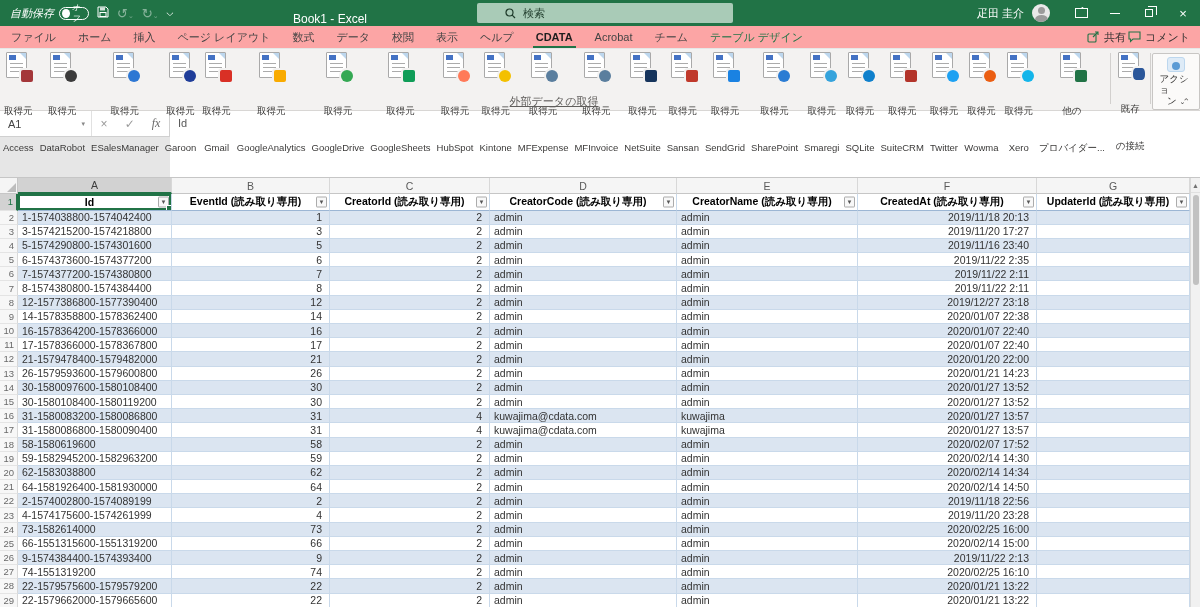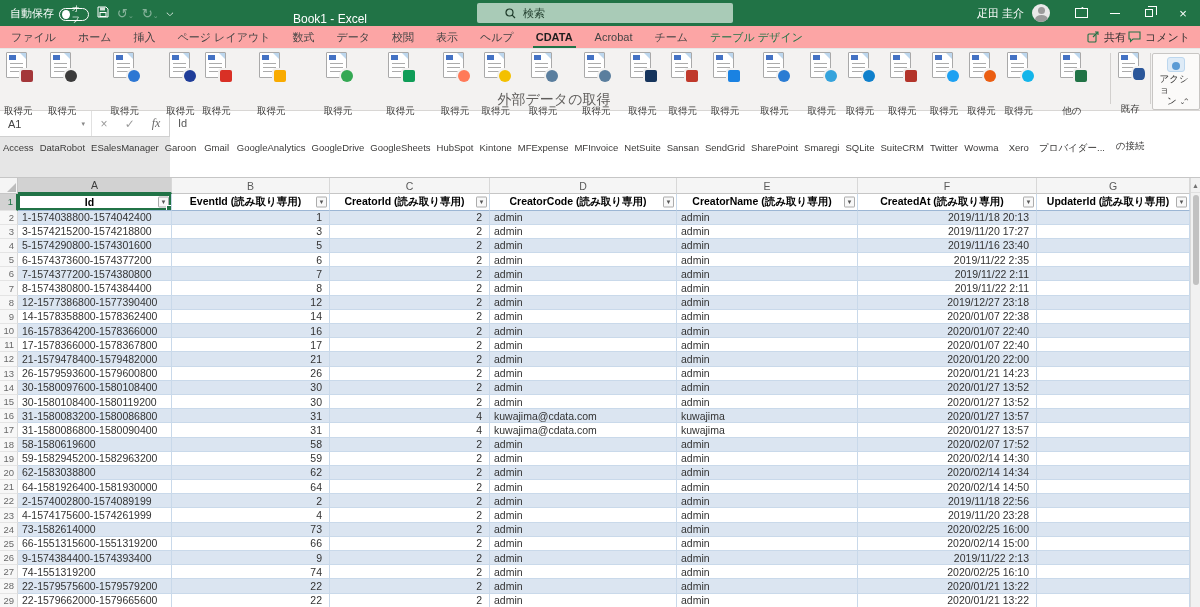--- a/index.html
+++ b/index.html
@@ -4,21 +4,21 @@
 <style>
   * { margin:0; padding:0; box-sizing:border-box; }
   html,body { width:1200px; height:607px; overflow:hidden;
     font-family:"Liberation Sans","DejaVu Sans",sans-serif; }
   .app { width:1200px; height:607px; display:flex; flex-direction:column; background:#fff; }
 
   
   .titlebar { height:26px; background:#217346; color:#fff; display:flex; align-items:center;
     font-size:11px; position:relative; flex:0 0 auto; }
   .qat { display:flex; align-items:center; gap:8px; padding-left:10px; }
-  .autosave { display:flex; align-items:flex-end; gap:5px; }
+  .autosave { display:flex; align-items:center; gap:5px;font-style:italic; }
   .toggle-pill { width:30px; height:13px; border:1px solid #fff; border-radius:7px;
     display:flex; align-items:center; padding:1px 2px; gap:2px; }
   .toggle-knob { width:9px; height:9px; background:#fff; border-radius:50%; }
   .toggle-txt { font-size:8px; color:#fff; }
   .qat-ico { font-size:13px; line-height:1; color:#fff; }
   .dim { opacity:.45; }
   .tiny-caret { font-size:7px; opacity:.8; }
   .doc-title { position:absolute; left:293px; top:0; height:38px; display:flex; align-items:center;
     font-size:12px; color:#fff; }
   .searchbox { position:absolute; left:477px; top:3px; width:256px; height:20px;
@@ -52,21 +52,21 @@
     background:#217346; }
   .mtab.contextual { color:#217346; }
   .mb-right { position:absolute; right:10px; top:0; height:100%; display:flex; align-items:center; gap:2px; }
   .mb-btn { display:flex; align-items:center; gap:4px; color:#323130; font-size:11px; }
 
   
   .ribbon { height:62px; background:#F3F2F1; border-bottom:1px solid #D8D6D4; display:flex;
     position:relative; flex:0 0 auto; }
   .rgroup { display:flex; align-items:flex-start; position:relative; height:100%; }
   .rgroup .glabel { position:absolute; bottom:1px; left:0; right:0; text-align:center;
-    font-size:14px; color:#605E5C; }
+    font-size:11px; color:#605E5C;text-decoration:underline; }
   .rdiv { width:1px; background:#D2D0CE; margin:4px 2px 6px 2px; align-self:stretch; }
   .rbtn { display:flex; flex-direction:column; align-items:center; padding:3px 3px 0 3px;
     font-size:9.5px; color:#3B3A39; line-height:1.15; text-align:center;gap:24px; }
   .rbtn .lbl { white-space:nowrap; margin-top:2px; }
   .icon-wrap { position:relative; width:26px; height:28px; }
   .doc { width:21px; height:26px; background:#fff; border:1px solid #A9A9A9; border-radius:1px;
     position:relative; margin-left:1px; }
   .doc:before { content:""; position:absolute; left:2px; top:2px; width:7px; height:5px; background:#4472C4; }
   .doc:after { content:""; position:absolute; right:0; top:0; border-style:solid;
     border-width:0 6px 6px 0; border-color:transparent #BDD7EE transparent transparent; }

